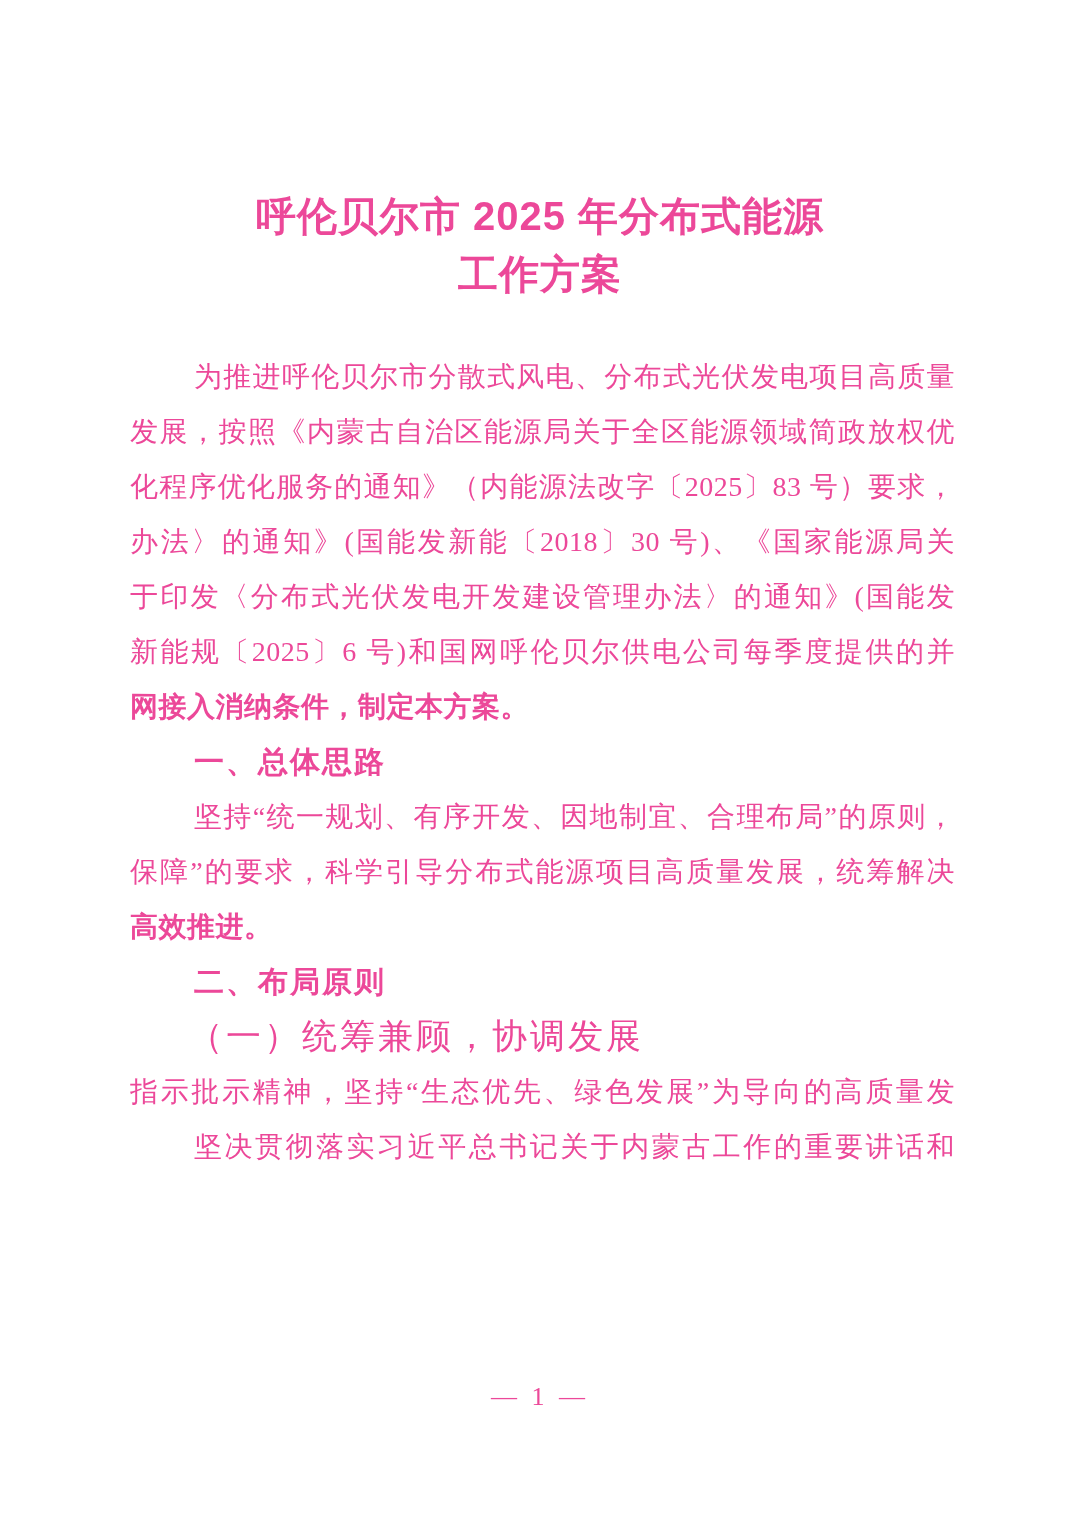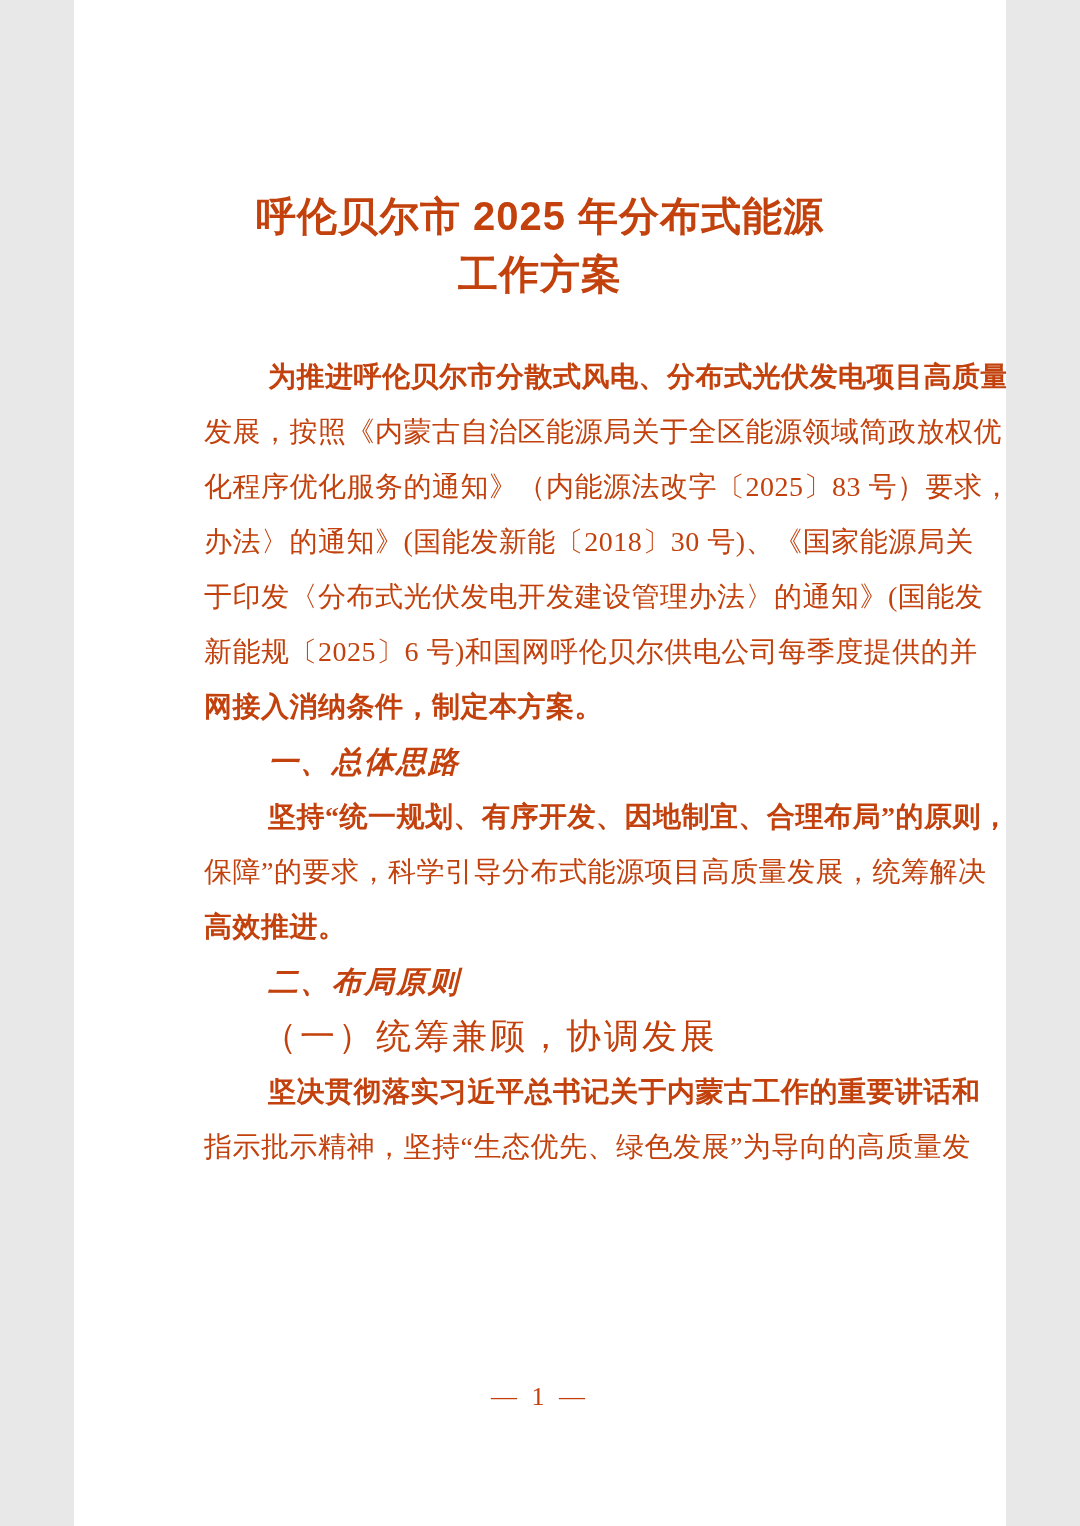--- a/index.html
+++ b/index.html
@@ -1,22 +1,22 @@
 <!DOCTYPE html>
 <html><head>
 <meta charset="utf-8">
 <style>
   html, body { margin: 0; padding: 0; background: #e8e8e8; }
   .page {
     position: relative;
-    width: 932px;
+    width: 1080px;
     height: 1526px;
     margin: 0 auto;
     background: #ffffff;
-    color: #c2410c;
+    color: #ec4899;
     overflow: hidden;
     font-family: "Liberation Serif", "DejaVu Serif", serif;
   }
   .title-block {
     padding-top: 187px;
     text-align: center;
     font-family: "Liberation Sans", "DejaVu Sans", sans-serif;
     font-weight: bold;
     font-size: 40px;
     line-height: 58px;
@@ -26,30 +26,29 @@
     margin: 46px 125px 0 130px;
   }
   .bline {
     font-size: 28px;
     line-height: 55px;
     text-align: justify;
     text-align-last: justify;
     white-space: nowrap;
     letter-spacing: 0.5px;
   }
-  .bline.indent { padding-left: 64px; font-weight: bold; }
+  .bline.indent { padding-left: 64px; }
   .bline.end { text-align-last: left; font-weight: bold; }
   .heading {
     font-family: "Liberation Sans", "DejaVu Sans", sans-serif;
     font-weight: bold;
     font-size: 30px;
     line-height: 55px;
     padding-left: 64px;
     letter-spacing: 2px;
-    font-style: italic;
   }
   .subheading {
     font-size: 35px;
     line-height: 55px;
     padding-left: 58px;
     letter-spacing: 3px;
   }
   .page-footer {
     position: absolute;
     left: 0;
@@ -82,19 +81,19 @@
     <div class="heading">一、总体思路</div>
 
     <div class="bline indent">坚持“统一规划、有序开发、因地制宜、合理布局”的原则，</div>
     <div class="bline">保障”的要求，科学引导分布式能源项目高质量发展，统筹解决</div>
     <div class="bline end">高效推进。</div>
 
     <div class="heading">二、布局原则</div>
 
     <div class="subheading">（一）统筹兼顾，协调发展</div>
 
+    <div class="bline">指示批示精神，坚持“生态优先、绿色发展”为导向的高质量发</div>
     <div class="bline indent">坚决贯彻落实习近平总书记关于内蒙古工作的重要讲话和</div>
-    <div class="bline">指示批示精神，坚持“生态优先、绿色发展”为导向的高质量发</div>
   </div>
 
   <div class="page-footer">— 1 —</div>
 
 </div>
 
 </body></html>

